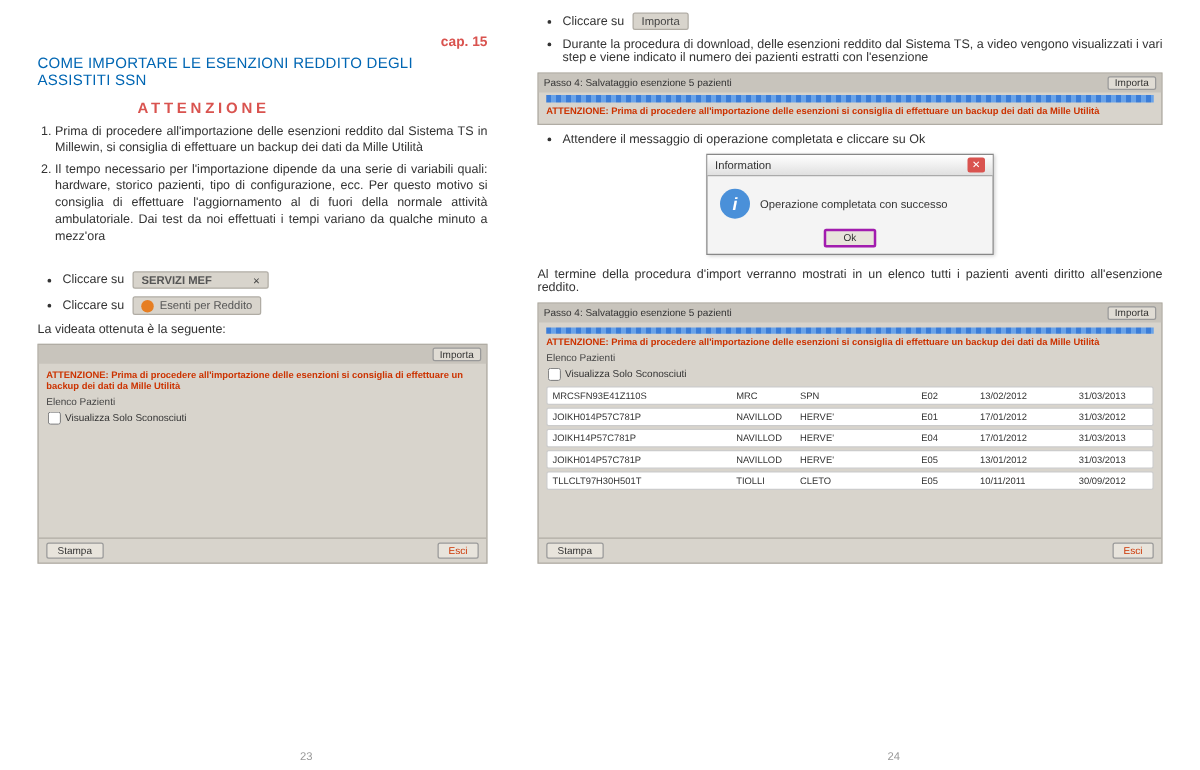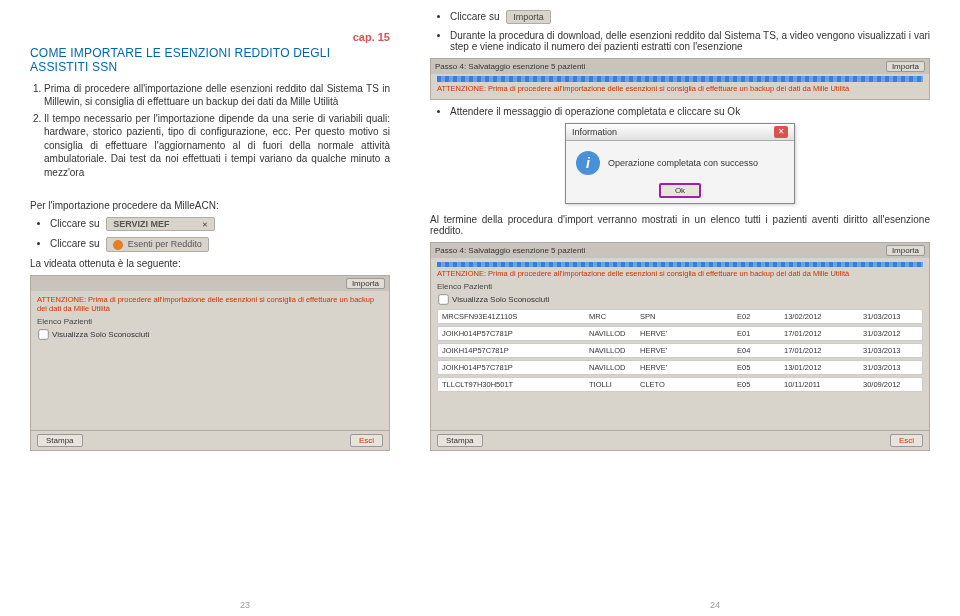--- a/index.html
+++ b/index.html
@@ -14,21 +14,21 @@
   .sep { height: 18px; }
   .para { font-size: 10px; margin-bottom: 6px; }
   .bullet { list-style: disc; padding-left: 20px; margin-bottom: 6px; }
   .bullet li { font-size: 10px; margin-bottom: 6px; }
   .inline-btn { display: inline-block; vertical-align: middle; background: #d8d4cc; border: 1px solid #b0aca4; border-radius: 2px; padding: 1px 6px; font-size: 9px; color: #444; margin-left: 4px; }
   .orange-ico { display: inline-block; width: 10px; height: 10px; background: #e67e22; border-radius: 50%; vertical-align: middle; margin-right: 2px; }
   .screenshot { border: 1px solid #b0aca4; background: #d8d4cc; font-size: 8px; margin-top: 4px; }
   .ss-header { background: #c8c4bc; padding: 2px 4px; display: flex; justify-content: space-between; align-items: center; font-size: 8px; }
   .ss-header .imp { background: #e0dcd4; border: 1px solid #999; padding: 0 5px; font-size: 8px; border-radius: 2px; }
   .ss-body { padding: 4px 6px 6px 6px; }
-  .ss-warn { color: #cc3300; font-size: 7.5px; font-weight: normal; margin-bottom: 4px; }
+  .ss-warn { color: #cc3300; font-size: 7.5px; font-weight: bold; margin-bottom: 4px; }
   .ss-section { color: #444; font-size: 8px; margin-bottom: 2px; }
   .ss-check { font-size: 8px; margin-bottom: 3px; }
   .ss-check input { vertical-align: middle; margin-right: 2px; transform: scale(0.8); }
   .ss-row { background: #fff; border: 1px solid #ccc; display: flex; padding: 2px 4px; margin-bottom: 2px; border-radius: 2px; font-size: 7.5px; gap: 24px; }
   .ss-row span:nth-child(1) { width: 90px; }
   .ss-row span:nth-child(2) { width: 60px; padding-left: 33px; }
   .ss-row span:nth-child(3) { width: 73px; }
   .ss-row span:nth-child(4) { width: 23px; }
   .ss-row span:nth-child(5) { width: 55px; }
   .ss-row span:nth-child(6) { width: 55px; }
@@ -48,26 +48,26 @@
   .pn-right { right: 240px; }
 </style>
 </head>
 <body>
 
 <div class="page">
 
   <div class="col">
     <div class="cap">cap. 15</div>
     <div class="title">COME IMPORTARE LE ESENZIONI REDDITO DEGLI ASSISTITI SSN</div>
+    <div class="attenzione">ATTENZIONE</div>
     <ol class="ol">
       <li>Prima di procedere all'importazione delle esenzioni reddito dal Sistema TS in Millewin, si consiglia di effettuare un backup dei dati da Mille Utilità</li>
       <li>Il tempo necessario per l'importazione dipende da una serie di variabili quali: hardware, storico pazienti, tipo di configurazione, ecc. Per questo motivo si consiglia di effettuare l'aggiornamento al di fuori della normale attività ambulatoriale. Dai test da noi effettuati i tempi variano da qualche minuto a mezz'ora</li>
     </ol>
     <div class="sep"></div>
-    <div class="para">Per l'importazione procedere da MilleACN:</div>
     <ul class="bullet">
       <li>
         <span>Cliccare su</span>
         <span class="inline-btn">
           <span style="font-weight:bold;color:#555;">SERVIZI MEF</span>
           <span style="margin-left:30px;font-size:7px;">✕</span>
         </span>
       </li>
       <li>
         <span>Cliccare su</span>

